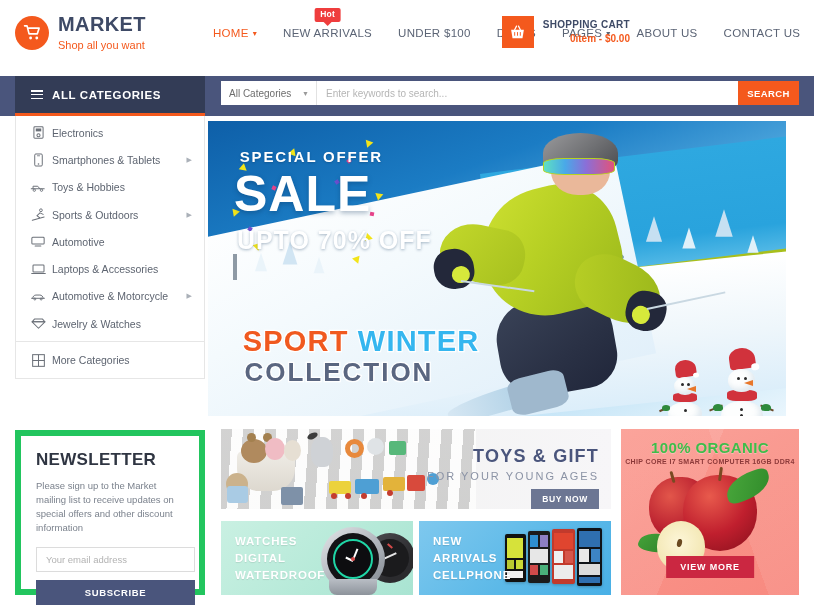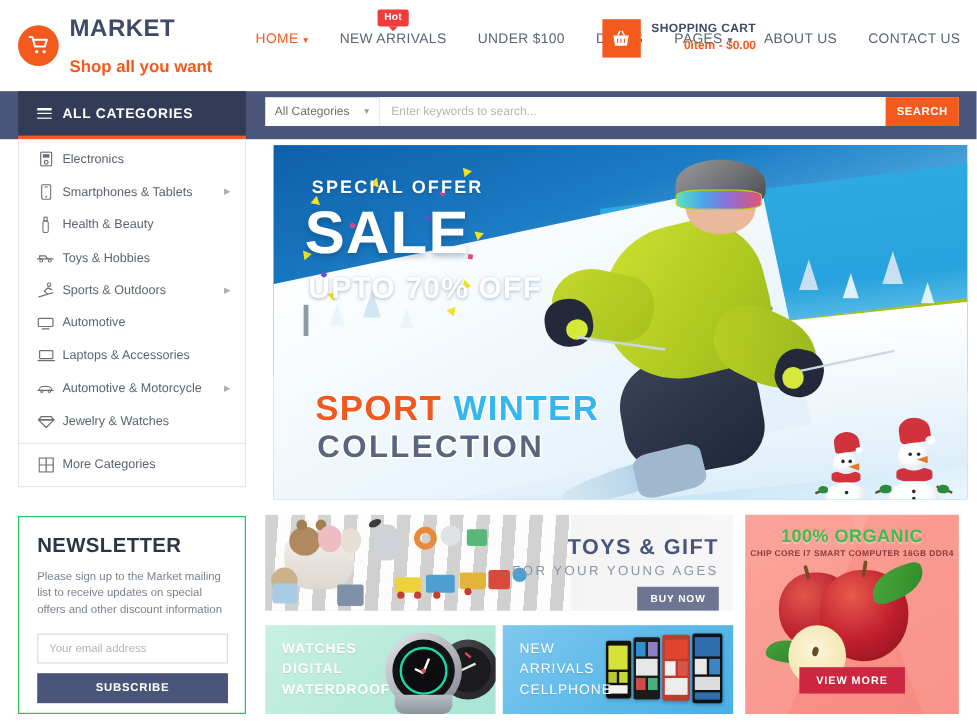--- a/index.html
+++ b/index.html
@@ -45,25 +45,25 @@
   #logo-mark svg { display: block; }
   #logo-text { line-height: 1; }
   #logo-title {
     font-size: 20px;
     font-weight: bold;
     color: #3e4a66;
     letter-spacing: 0.4px;
     line-height: 21px;
   }
   #logo-tag {
-    font-size: 14px;
+    font-size: 11px;
     color: #f4591d;
-    font-weight: bold;
+    font-weight: normal;
     line-height: 12px;
-    margin-top: 14px;
+    margin-top: 4px;
   }
 
   
   #mainnav {
     position: absolute;
     left: 200px; top: 25px;
     display: flex;
     align-items: flex-start;
     gap: 0px;
   }
@@ -263,21 +263,21 @@
     background: #e6e6e6;
     margin: 4px 0 4px 0;
   }
 
   
   #newsletter {
     position: absolute;
     left: 15px; top: 430px;
     width: 190px; height: 165px;
     background: #ffffff;
-    border: 1px solid #22c55e;
+    border: 6px solid #22c55e;
     padding: 14px 15px 0 15px;
   }
   #nl-title {
     font-size: 17px;
     font-weight: bold;
     color: #2f3542;
     letter-spacing: 0.3px;
   }
   #nl-desc {
     margin-top: 9px;
@@ -306,21 +306,21 @@
     font-size: 9.5px;
     font-weight: bold;
     letter-spacing: 0.6px;
     cursor: pointer;
     font-family: "Liberation Sans", sans-serif;
   }
 
   
   #hero {
     position: absolute;
-    left: 228px; top: 121px;
+    left: 208px; top: 121px;
     width: 578px; height: 295px;
     overflow: hidden;
     background: #1a6fb5;
     cursor: pointer;
   }
   
   #hero-sky {
     position: absolute; inset: 0;
     background: linear-gradient(160deg, #0e5fa8 0%, #1b7cc4 28%, #64b9e8 56%, #bfe2f6 78%, #eaf6fd 100%);
   }
@@ -618,21 +618,21 @@
     left: 419px; top: 521px;
     width: 192px; height: 74px;
     background: linear-gradient(135deg, #7ec8ee 0%, #5cb9e8 55%, #49b0e6 100%);
     overflow: hidden;
     cursor: pointer;
   }
   #phone-text {
     position: absolute; left: 14px; top: 12px;
     color: #ffffff;
     font-size: 11.5px;
-    font-weight: normal;
+    font-weight: bold;
     letter-spacing: 0.8px;
     line-height: 17px;
     text-shadow: 0 1px 1px rgba(0,0,0,.12);
   }
   #phone-img { position: absolute; right: 6px; top: 7px; width: 100px; height: 60px; }
   .ph {
     position: absolute;
     border-radius: 2px;
     box-shadow: 0 1px 3px rgba(0,0,0,.25);
     overflow: hidden;
@@ -786,29 +786,20 @@
         <svg width="9" height="14" viewBox="0 0 10 15" fill="none">
           <rect x="0.8" y="0.8" width="8.4" height="13.4" rx="1.3" stroke="#6b7078" stroke-width="1.1"></rect>
           <circle cx="5" cy="12" r="0.9" fill="#6b7078"></circle>
           <rect x="3.4" y="2.4" width="3.2" height="0.9" fill="#6b7078"></rect>
         </svg>
       </span>
       <span class="cat-label">Smartphones &amp; Tablets</span>
       <span class="cat-arrow">▶</span>
     </div>
 
-    <div class="cat-item">
-      <span class="cat-icon">
-        <svg width="8" height="15" viewBox="0 0 9 16" fill="none">
-          <rect x="3" y="0.7" width="3" height="3.4" stroke="#6b7078" stroke-width="1"></rect>
-          <path d="M2 6.2c0-1.1.9-2 2-2h1c1.1 0 2 .9 2 2v7.3c0 .9-.7 1.6-1.6 1.6H3.6C2.7 15.1 2 14.4 2 13.5V6.2z" stroke="#6b7078" stroke-width="1"></path>
-        </svg>
-      </span>
-      <span class="cat-label">Health &amp; Beauty</span>
-    </div>
 
     <div class="cat-item">
       <span class="cat-icon">
         <svg width="16" height="9" viewBox="0 0 17 10" fill="none">
           <path d="M1 6.4h14.4M3 6.4V3.6h5.2l2.4 2.8" stroke="#6b7078" stroke-width="1.1" stroke-linecap="round"></path>
           <circle cx="4.4" cy="8" r="1.3" stroke="#6b7078" stroke-width="1"></circle>
           <circle cx="12.4" cy="8" r="1.3" stroke="#6b7078" stroke-width="1"></circle>
         </svg>
       </span>
       <span class="cat-label">Toys &amp; Hobbies</span>

